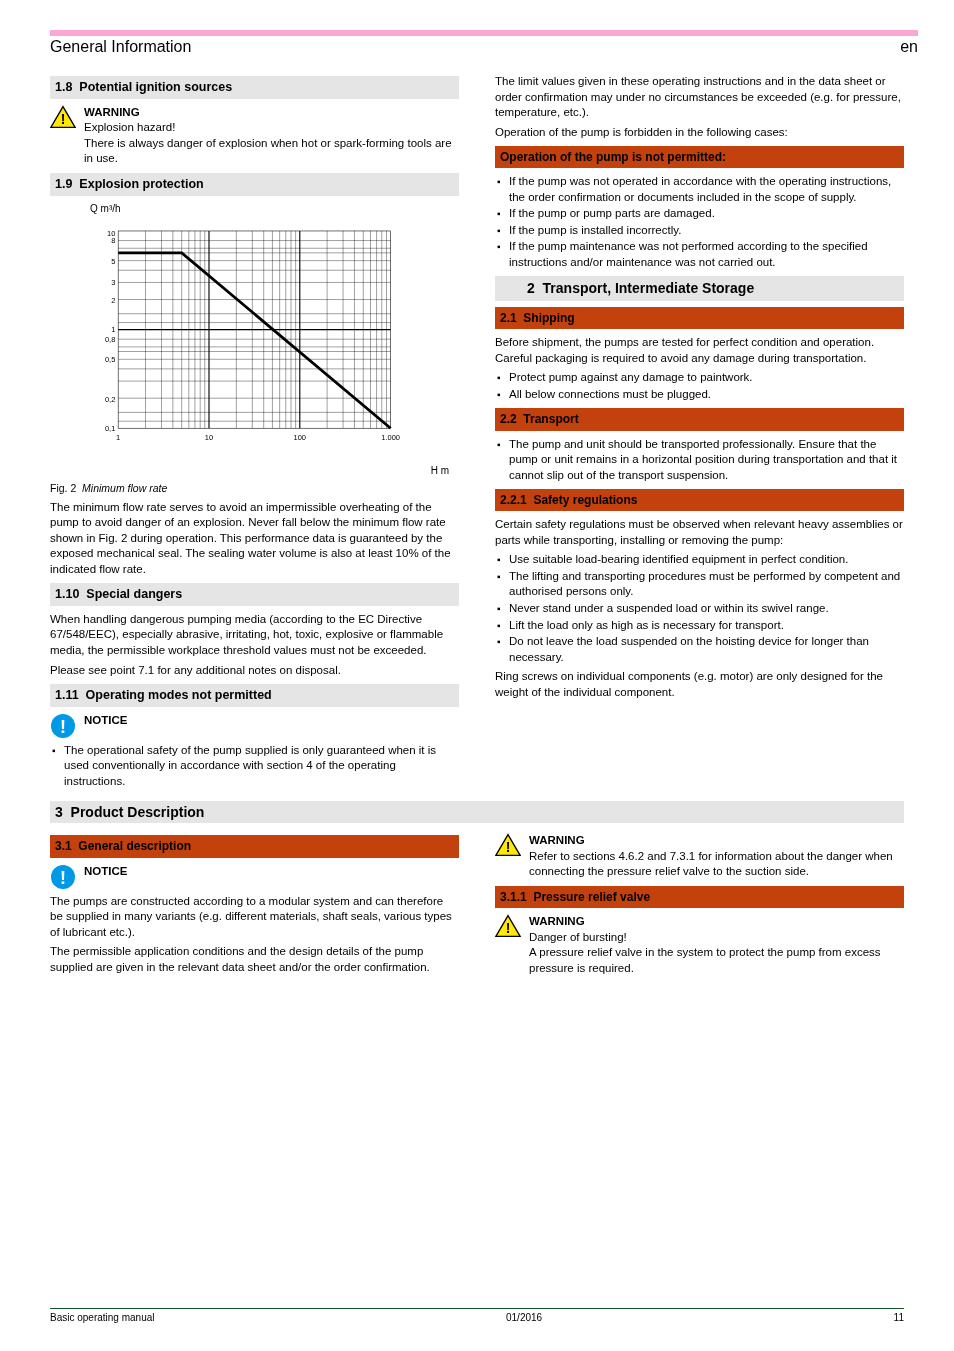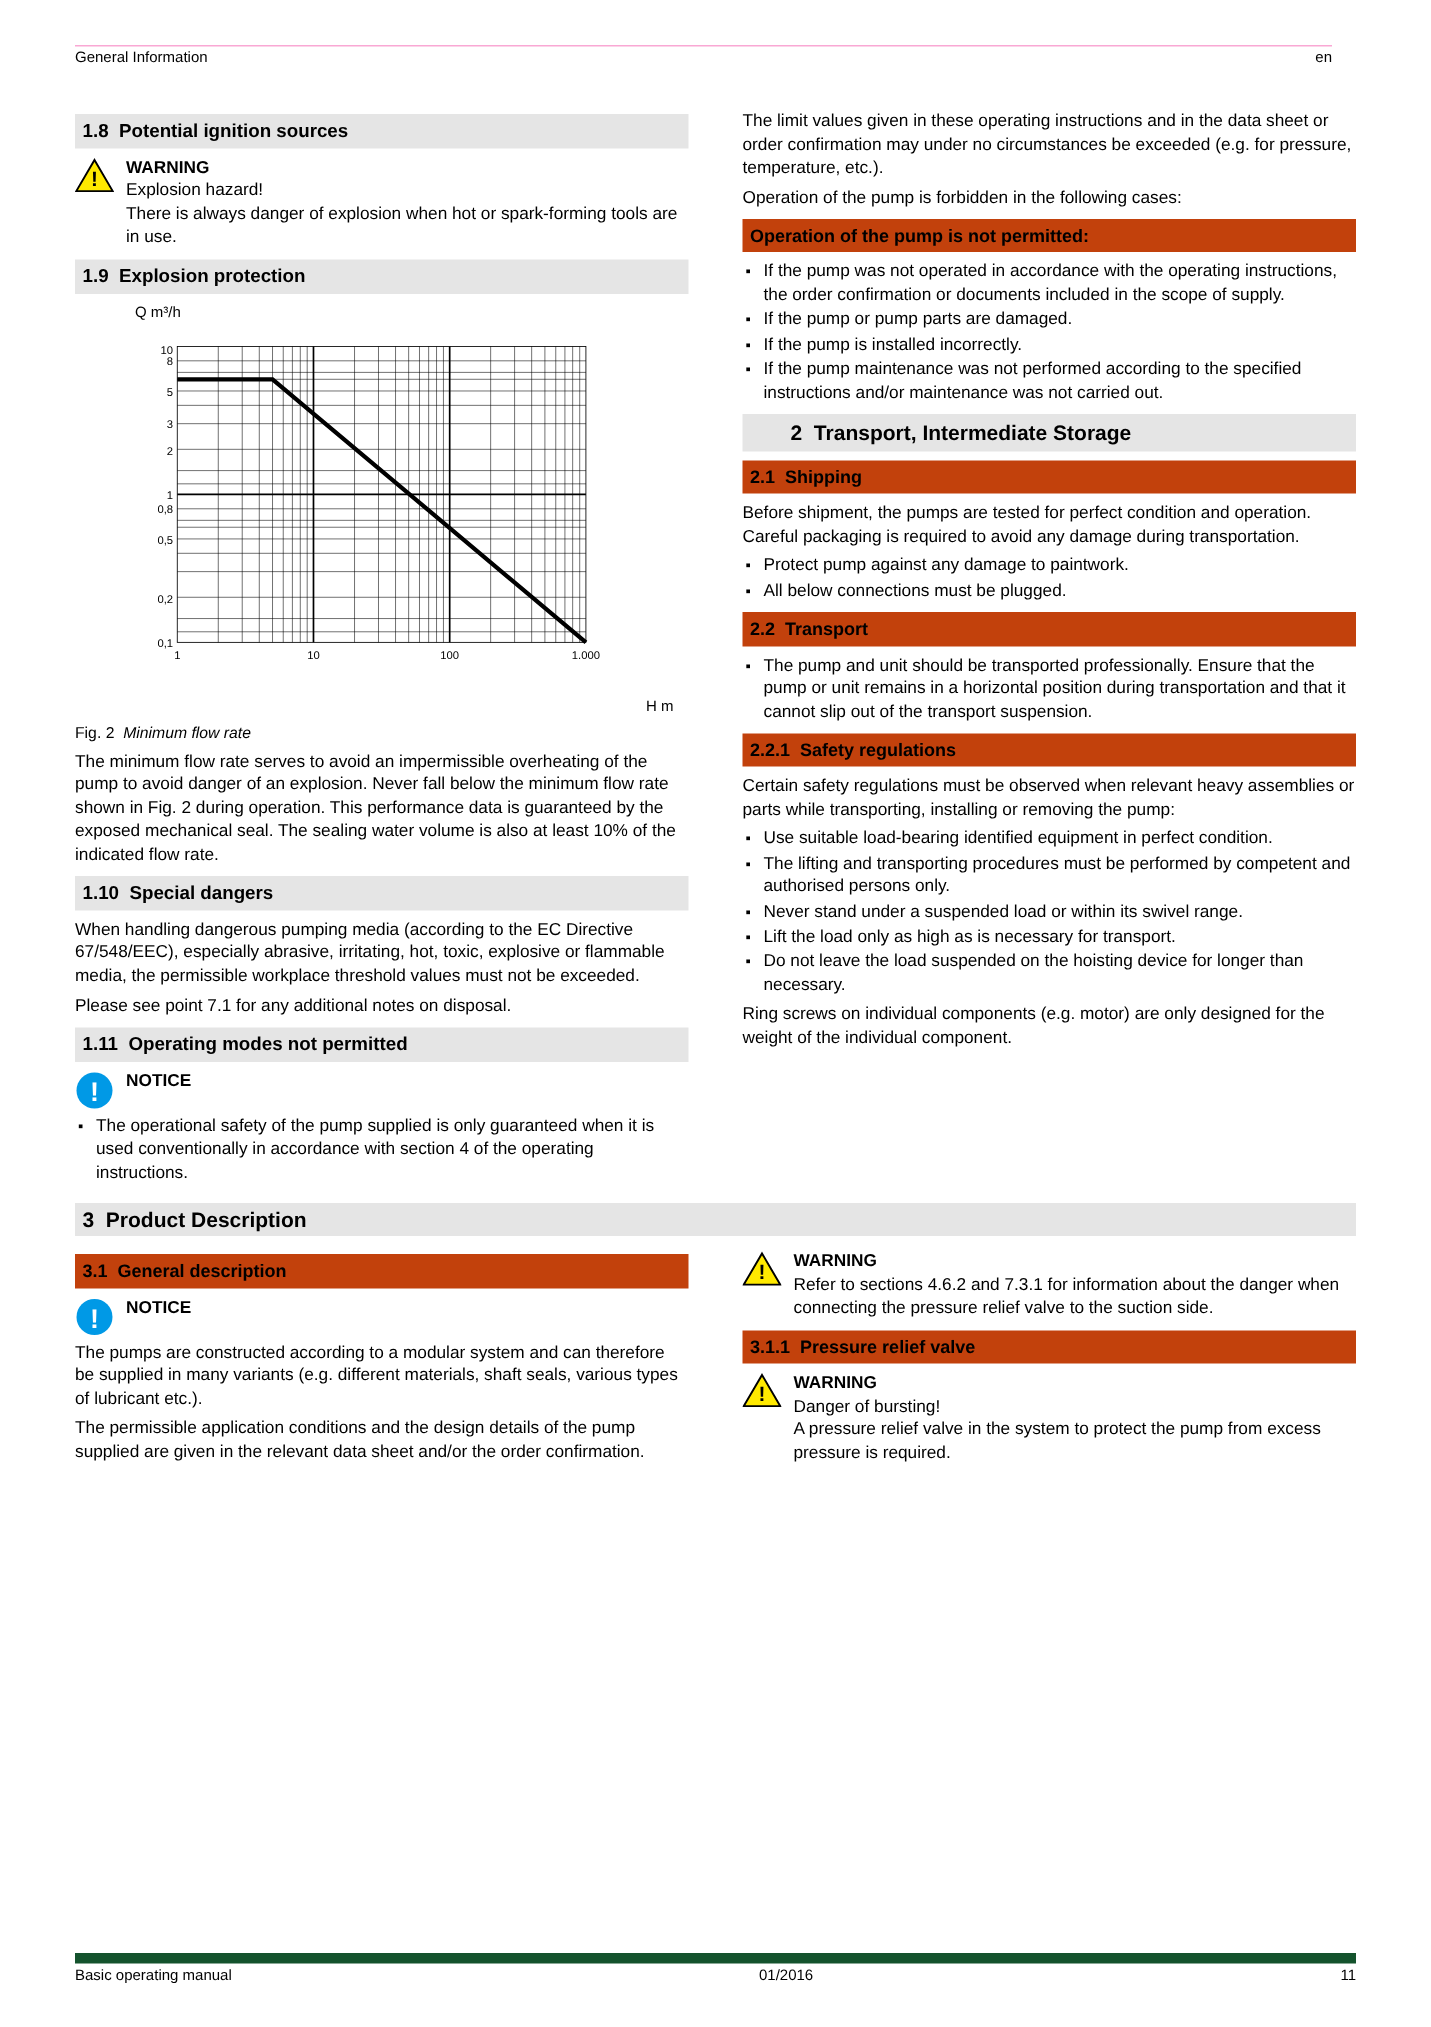--- a/index.html
+++ b/index.html
@@ -7,24 +7,24 @@
     width: 954px;
     height: 1351px;
     background: #fff;
     font-family: Arial, Helvetica, sans-serif;
     color: #000;
     position: relative;
     padding: 70px 50px 30px 50px;
   }
   .page-header-bar {
     position: absolute;
-    top: 30px; left: 50px; right: 66px;
-    border-top: 1px solid #f9a8d4;
+    top: 30px; left: 50px; right: 36px;
+    border-top: 6px solid #f9a8d4;
     padding-top: 2px;
-    font-size: 10px;
+    font-size: 16px;
     display: flex;
     justify-content: space-between;
   }
   .content {
     display: flex;
     gap: 36px;
   }
   .col { flex: 1; font-size: 11.5px; line-height: 1.35; }
   .col.right { flex: 1; }
   .section-heading {
@@ -61,21 +61,21 @@
     padding: 3px 5px;
     margin-top: 10px;
     margin-bottom: 6px;
   }
   .twocol-after { display: flex; gap: 36px; }
   .twocol-after > div { flex: 1; font-size: 11.5px; line-height: 1.35; }
   .footer {
     position: absolute;
     bottom: 28px;
     left: 50px; right: 50px;
-    border-top: 7px solid #14532d;
+    border-top: 1px solid #14532d;
     font-size: 10px;
     padding-top: 3px;
     display: flex;
     justify-content: space-between;
   }
   .fig-label { font-size: 10.5px; margin: 2px 0 2px 0; }
   .chart-svg { width: 310px; height: 240px; }
   .yaxis-num { font-size: 8px; text-anchor: end; }
   .xaxis-num { font-size: 8px; text-anchor: middle; }
 </style>

